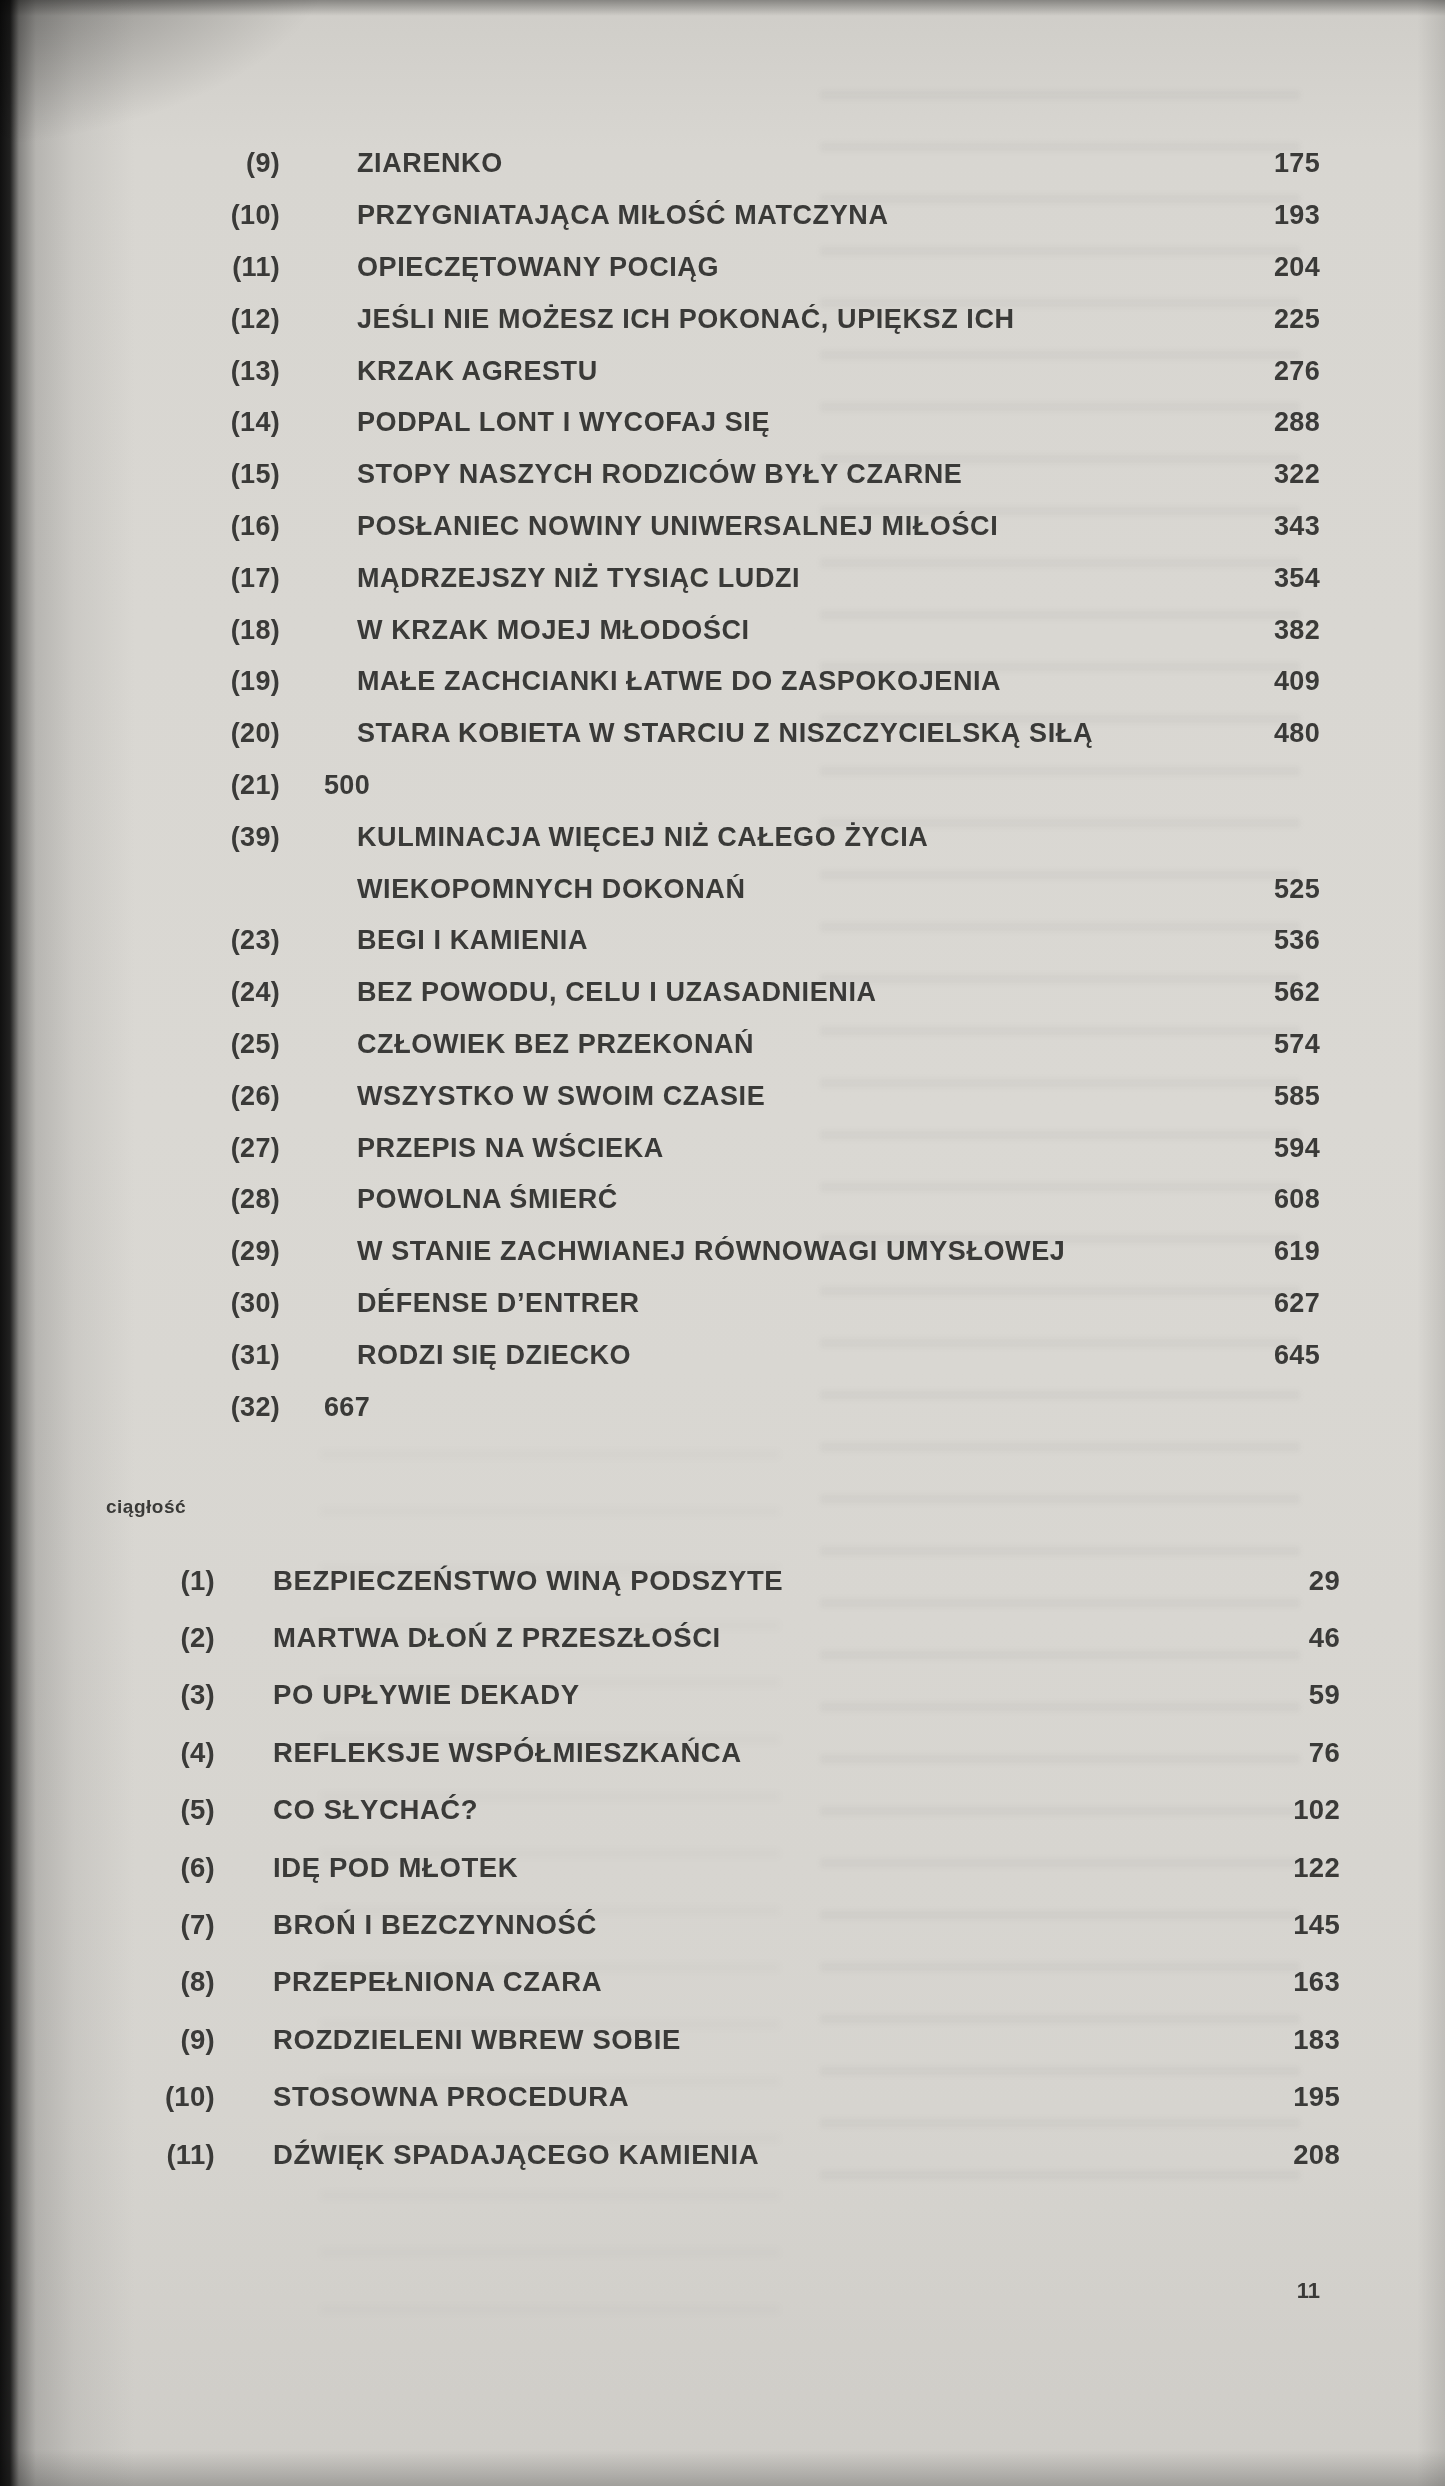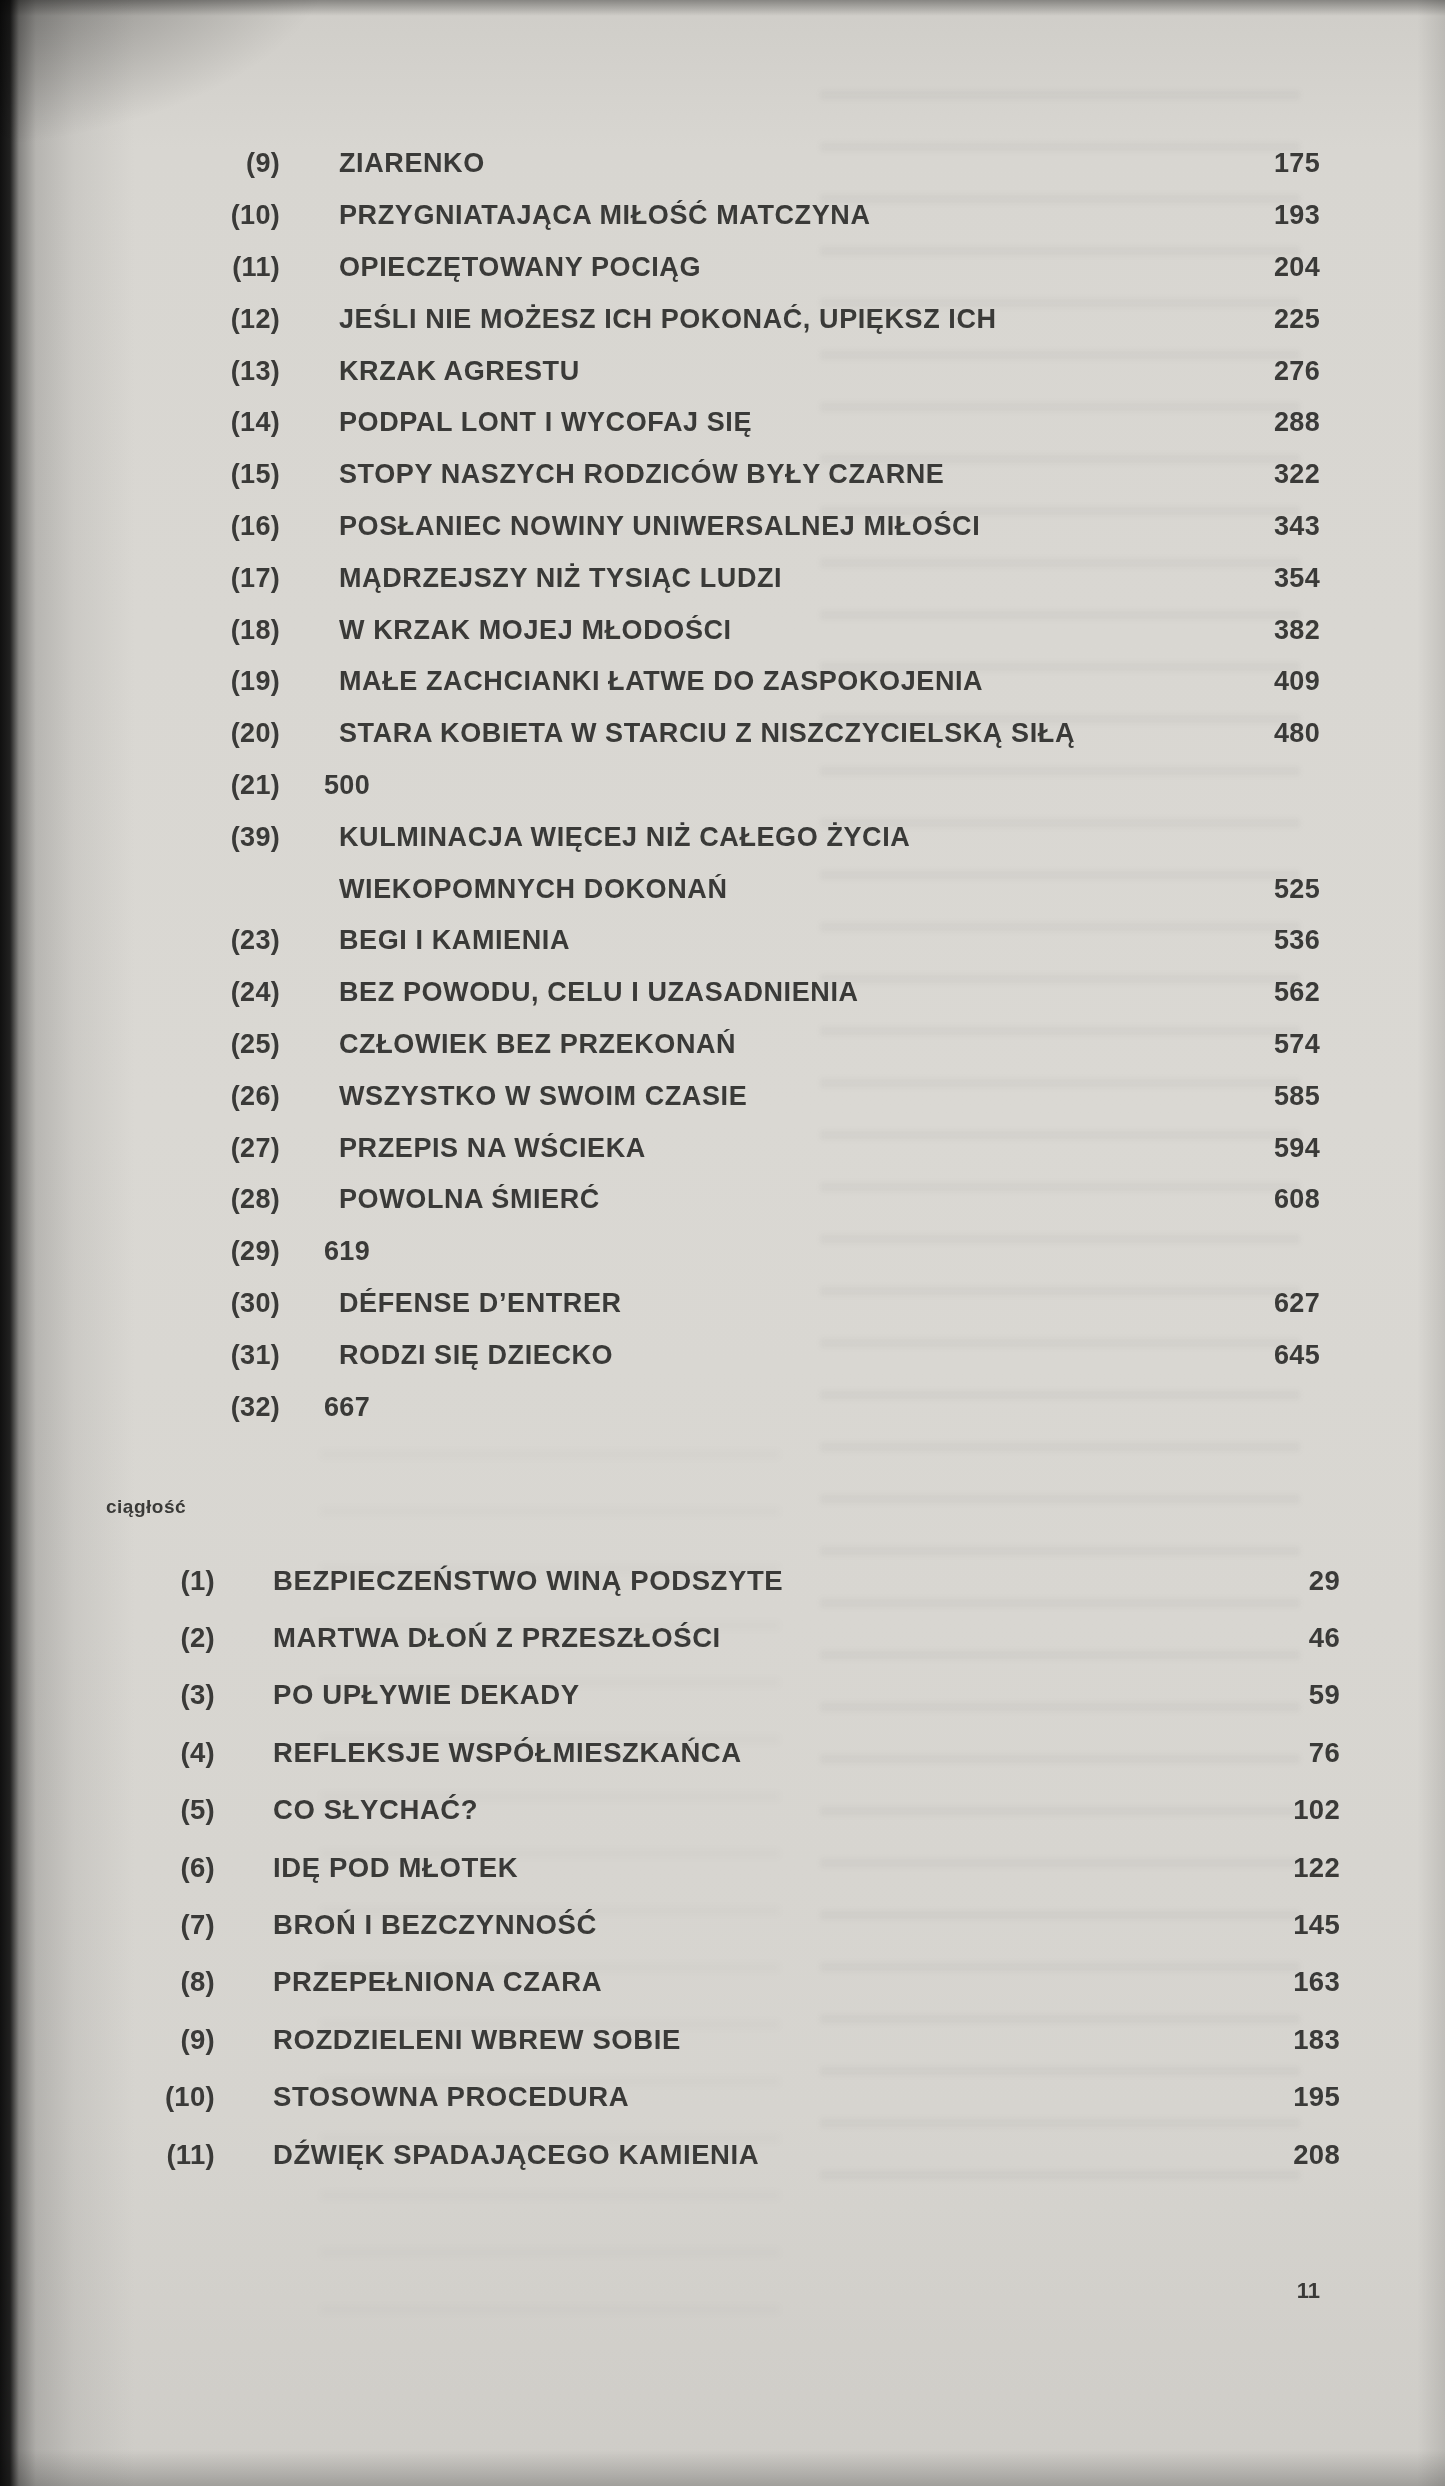--- a/index.html
+++ b/index.html
@@ -38,21 +38,21 @@
 
   .toc{position:absolute;color:#3a3a38;font-weight:bold;}
   .toc .row{display:flex;align-items:center;}
   .toc .num{text-align:right;letter-spacing:.3px;white-space:pre;}
   .toc .title{flex:1;letter-spacing:.6px;white-space:nowrap;overflow:hidden;}
   .toc .pg{text-align:right;letter-spacing:.3px;}
 
   .toc1{left:120px;top:138px;width:1200px;font-size:27px;}
   .toc1 .row{height:51.8px;}
   .toc1 .num{width:160px;}
-  .toc1 .title{margin-left:59px;}
+  .toc1 .title{margin-left:77px;}
   .toc1 .pg{min-width:90px;}
 
   .toc2{left:60px;top:1552px;width:1280px;font-size:27.5px;}
   .toc2 .row{height:57.4px;}
   .toc2 .num{width:155px;}
   .toc2 .title{margin-left:58px;}
   .toc2 .pg{min-width:90px;}
 
   .section-header{
     position:absolute;left:106px;top:1496px;
@@ -170,20 +170,21 @@
         <span class="title">PRZEPIS NA WŚCIEKA</span>
         <span class="pg">594</span>
       </div>
       <div class="row">
         <span class="num">(28)</span>
         <span class="title">POWOLNA ŚMIERĆ</span>
         <span class="pg">608</span>
       </div>
       <div class="row">
         <span class="num">(29)</span>
+        <span class="title">W STANIE ZACHWIANEJ RÓWNOWAGI UMYSŁOWEJ</span>
         <span class="pg">619</span>
       </div>
       <div class="row">
         <span class="num">(30)</span>
         <span class="title">DÉFENSE D’ENTRER</span>
         <span class="pg">627</span>
       </div>
       <div class="row">
         <span class="num">(31)</span>
         <span class="title">RODZI SIĘ DZIECKO</span>

